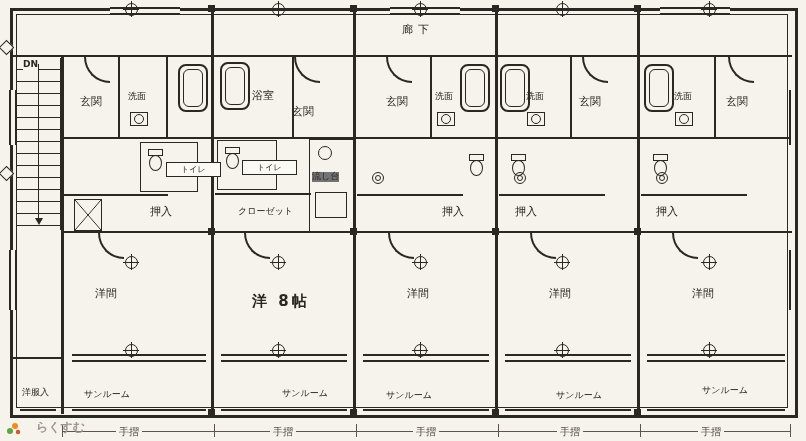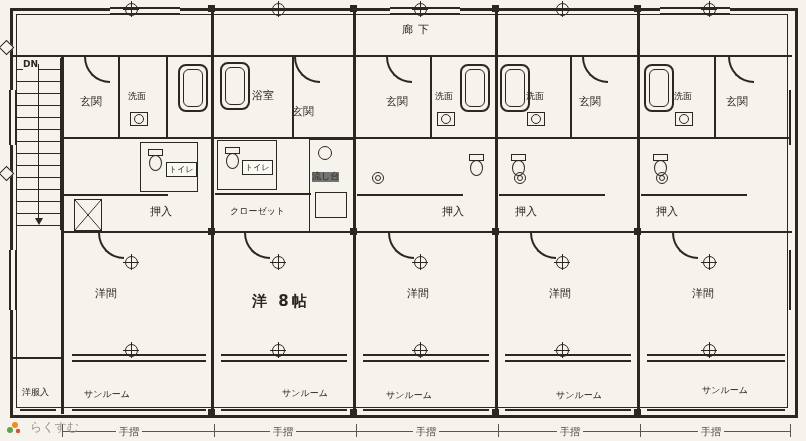--- a/index.html
+++ b/index.html
@@ -10,21 +10,21 @@
   .innerline{border:1px solid #2b2722}
   .wh{height:2px;background:#2b2722}
   .wv{width:3px;background:#2b2722}
   .ws{width:2px;background:#2b2722}
   .box{border:1px solid #2b2722}
   .lbl{font-size:11px;line-height:1.1;white-space:nowrap}
   .tiny{font-size:9px}
   .big{font-size:15px;letter-spacing:3px;font-weight:bold}
   .wide{letter-spacing:5px}
   .dim{color:#4a453f;font-size:10px;background:#f6f3ec;padding:0 3px}
-  .boxed{border:1px solid #2b2722;background:#fbf9f4;padding:1px 2px;font-size:8px}
+  .boxed{border:1px solid #2b2722;background:#fbf9f4;padding:1px 14px;font-size:8px}
   .win{height:4px;background:#f6f3ec;border-top:2px solid #2b2722;border-bottom:2px solid #2b2722}
   .winv{width:4px;background:#f6f3ec;border-left:2px solid #2b2722;border-right:2px solid #2b2722}
   .post{width:7px;height:7px;background:#2b2722}
   .lt{width:11px;height:11px;border:1px solid #2b2722;border-radius:50%}
   .lt::before{content:"";position:absolute;left:5px;top:-3px;height:16px;width:1px;background:#2b2722}
   .lt::after{content:"";position:absolute;top:5px;left:-3px;width:16px;height:1px;background:#2b2722}
   .arc{width:24px;height:24px;border-left:2px solid #2b2722;border-bottom:2px solid #2b2722;border-bottom-left-radius:100%}
   .tub{width:26px;height:44px;border:2px solid #2b2722;border-radius:8px}
   .tub::before{content:"";position:absolute;inset:3px;border:1px solid #2b2722;border-radius:6px}
   .wc{width:11px;height:14px;border:1px solid #2b2722;border-radius:50%}
@@ -36,21 +36,21 @@
   .gas::before{content:"";position:absolute;inset:2px;border:1px solid #2b2722;border-radius:50%}
   .xbox{border:1px solid #2b2722;background:
     linear-gradient(to top right, transparent calc(50% - 0.7px), #2b2722 50%, transparent calc(50% + 0.7px)),
     linear-gradient(to bottom right, transparent calc(50% - 0.7px), #2b2722 50%, transparent calc(50% + 0.7px))}
   .dia{width:9px;height:9px;border:1px solid #2b2722;transform:rotate(45deg);background:#f6f3ec}
   .stairs{background:repeating-linear-gradient(to bottom, transparent 0 11px, #2b2722 11px 12px);border-right:2px solid #2b2722}
   .stairline{width:1px;background:#2b2722}
   .stairhead{width:0;height:0;border-left:4px solid transparent;border-right:4px solid transparent;border-top:7px solid #2b2722}
   .tick{width:1px;height:13px;background:#5a554e}
   .dimline{height:1px;background:#5a554e}
-  .wm{display:flex;align-items:center;gap:9px;font-size:12px;color:#9b968e;font-weight:normal}
+  .wm{display:flex;align-items:flex-end;gap:15px;font-size:12px;color:#9b968e;font-weight:bold}
 </style>
 </head>
 <body>
 
 <div class="plan">
 
   <div class="abs outer" style="left:10px;top:8px;width:782px;height:404px"></div>
   <div class="abs innerline" style="left:16px;top:14px;width:770px;height:392px"></div>
 
   <div class="abs wv" style="left:61px;top:56px;height:358px"></div>
@@ -188,21 +188,21 @@
   <div class="abs lbl tiny" style="left:526px;top:92px">洗面</div>
   <div class="abs lbl" style="left:579px;top:96px">玄関</div>
   <div class="abs lbl tiny" style="left:674px;top:92px">洗面</div>
   <div class="abs lbl" style="left:726px;top:96px">玄関</div>
 
   <div class="abs boxed" style="left:166px;top:162px">トイレ</div>
   <div class="abs boxed" style="left:242px;top:160px">トイレ</div>
   <div class="abs lbl tiny" style="left:312px;top:172px;background:#737373">流し台</div>
 
   <div class="abs lbl" style="left:150px;top:206px">押入</div>
-  <div class="abs lbl tiny" style="left:230px;top:207px">クローゼット</div>
+  <div class="abs lbl tiny" style="left:238px;top:207px">クローゼット</div>
   <div class="abs lbl" style="left:442px;top:206px">押入</div>
   <div class="abs lbl" style="left:515px;top:206px">押入</div>
   <div class="abs lbl" style="left:656px;top:206px">押入</div>
 
   <div class="abs lbl" style="left:95px;top:288px">洋間</div>
   <div class="abs lbl big" style="left:252px;top:293px">洋 8帖</div>
   <div class="abs lbl" style="left:407px;top:288px">洋間</div>
   <div class="abs lbl" style="left:549px;top:288px">洋間</div>
   <div class="abs lbl" style="left:692px;top:288px">洋間</div>
 

